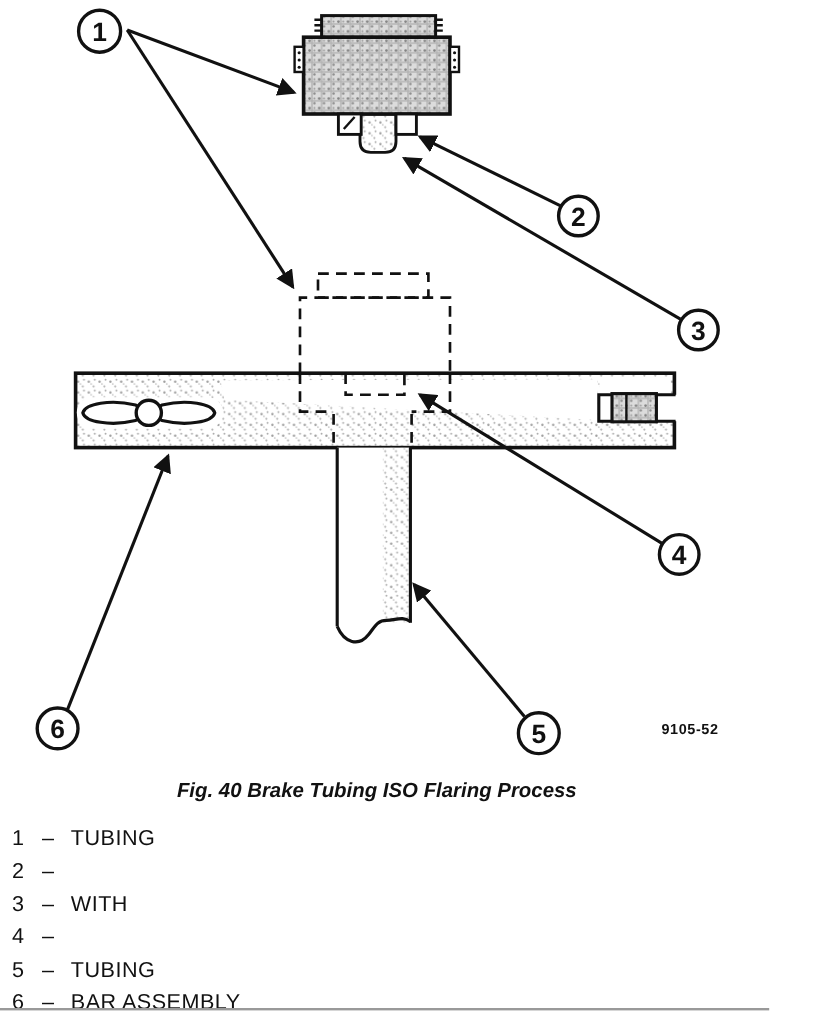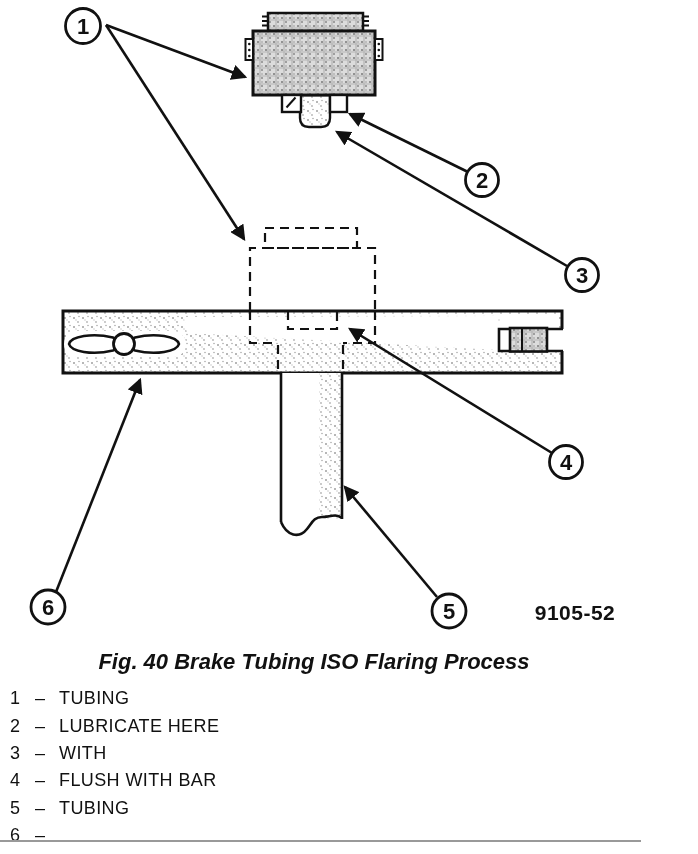--- a/index.html
+++ b/index.html
@@ -3,31 +3,31 @@
 <meta charset="utf-8">
 <style>
   html,body{margin:0;padding:0;background:#fff;}
   .page{
     position:relative;width:698px;height:854px;background:#ffffff;
     font-family:"Liberation Sans",sans-serif;color:#111;overflow:hidden;
   }
   .diagram-svg{position:absolute;left:0;top:0;}
   .caption{
     position:absolute;top:649px;left:0;width:628px;text-align:center;
-    font-weight:bold;font-style:italic;font-size:22px;letter-spacing:0px;
+    font-weight:bold;font-style:italic;font-size:17px;letter-spacing:0px;
     white-space:nowrap;
   }
   .legend{position:absolute;left:10px;top:685px;font-size:18px;font-weight:500;}
   .legend-row{display:flex;height:27.4px;align-items:center;}
   .lnum{width:25px;}
   .ldash{width:24px;}
   .llabel{letter-spacing:.4px;white-space:nowrap;}
   .drawing-number{
     position:absolute;left:530px;top:601px;width:90px;text-align:center;
-    font-weight:bold;font-size:21px;letter-spacing:.5px;
+    font-weight:bold;font-size:12px;letter-spacing:.5px;
   }
   .divider{position:absolute;top:840px;left:0;width:641px;height:2px;background:#999;}
   svg text.callout-num{font-family:"Liberation Sans",sans-serif;font-size:22px;font-weight:bold;fill:#111;}
 </style>
 </head>
 <body>
 
 <div class="page">
 
   <svg class="diagram-svg" width="698" height="645" viewBox="0 0 698 645">
@@ -156,37 +156,36 @@
 
   <div class="legend">
     <div class="legend-row">
       <span class="lnum">1</span>
       <span class="ldash">–</span>
       <span class="llabel">TUBING</span>
     </div>
     <div class="legend-row">
       <span class="lnum">2</span>
       <span class="ldash">–</span>
-      <span class="llabel">LUBRICATE HERE</span>
     </div>
     <div class="legend-row">
       <span class="lnum">3</span>
       <span class="ldash">–</span>
       <span class="llabel">WITH</span>
     </div>
     <div class="legend-row">
       <span class="lnum">4</span>
       <span class="ldash">–</span>
-      <span class="llabel">FLUSH WITH BAR</span>
     </div>
     <div class="legend-row">
       <span class="lnum">5</span>
       <span class="ldash">–</span>
       <span class="llabel">TUBING</span>
     </div>
     <div class="legend-row">
       <span class="lnum">6</span>
       <span class="ldash">–</span>
+      <span class="llabel">BAR ASSEMBLY</span>
     </div>
   </div>
 
   <div class="divider"></div>
 </div>
 
 </body></html>

